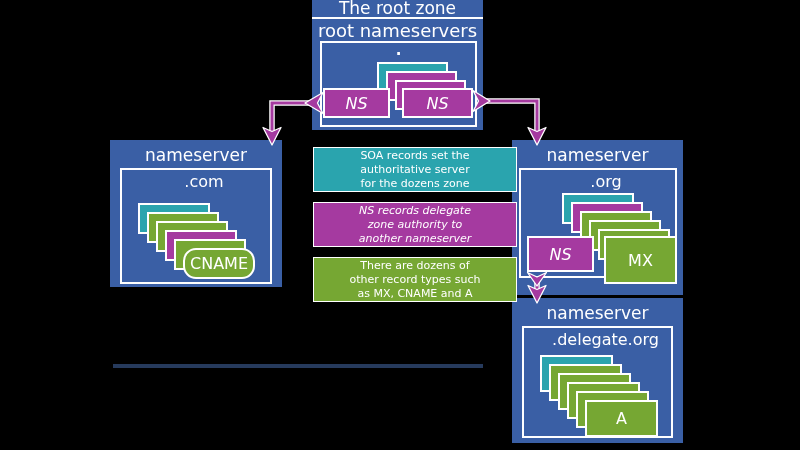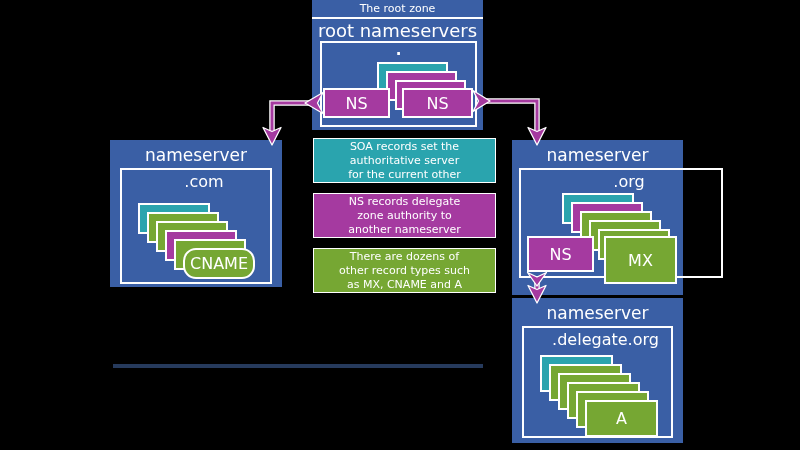--- a/index.html
+++ b/index.html
@@ -3,35 +3,35 @@
 <meta charset="utf-8">
 <style>
   html,body{margin:0;padding:0;background:#000;}
   .canvas{
     position:relative;width:800px;height:450px;overflow:hidden;
     background:var(--background,#000);
     font-family:"DejaVu Sans",sans-serif;color:#fff;
   }
   .box{position:absolute;background:var(--blue,#3a5fa5);}
   .banner{position:absolute;top:0;left:0;right:0;height:17px;line-height:17px;
-    text-align:center;font-size:11px;}
+    text-align:center;font-size:17px;}
   .sep{position:absolute;top:17px;left:0;right:0;height:2px;background:#fff;}
   .title{position:absolute;left:0;right:0;text-align:center;}
   .root-title{top:20px;font-size:18px;}
   .ns-title{top:5px;font-size:17px;}
   .inner{position:absolute;border:2px solid #fff;}
   .domain{position:absolute;top:2px;left:16px;right:0;text-align:center;font-size:16px;}
   .dot{position:absolute;top:-2px;left:0;right:0;text-align:center;font-size:15px;font-weight:bold;}
   .stack{position:absolute;}
   .card{position:absolute;border:2px solid #fff;box-sizing:border-box;
     display:flex;align-items:center;justify-content:center;font-size:16px;}
   .record{position:absolute;border:2px solid #fff;box-sizing:border-box;
     display:flex;align-items:center;justify-content:center;font-size:16px;}
   .c-teal{background:var(--teal,#2aa4ae);}
-  .c-magenta{background:var(--magenta,#a53aa0);}
+  .c-magenta{background:var(--magenta,#a53aa0);font-style:italic;}
   .c-green{background:var(--green,#76a733);}
 
   
   .root-stack .card{width:71px;height:30px;}
   .com-stack .card{width:72px;height:31px;}
   .org-stack .card{width:72px;height:31px;}
   .os-stack .card{width:73px;height:37px;}
 
   
   .root-box{left:312px;top:0;width:171px;height:130px;}
@@ -40,35 +40,35 @@
   .root-ns1{left:1px;top:45px;width:67px;height:30px;}
   .root-ns2{left:80px;top:45px;width:71px;height:30px;}
 
   
   .com-box{left:110px;top:140px;width:172px;height:147px;}
   .com-inner{left:10px;top:28px;width:148px;height:112px;}
   .com-stack{left:16px;top:33px;}
 
   
   .org-box{left:512px;top:140px;width:171px;height:155px;}
-  .org-inner{left:7px;top:28px;width:154px;height:106px;padding-left:46px;}
+  .org-inner{left:7px;top:28px;width:154px;height:106px;}
   .org-stack{left:41px;top:23px;}
   .org-ns{left:6px;top:66px;width:67px;height:36px;}
   .org-mx{left:83px;top:66px;width:73px;height:48px;}
 
   
   .os-box{left:512px;top:298px;width:171px;height:145px;}
   .os-inner{left:10px;top:28px;width:147px;height:108px;}
   .os-stack{left:16px;top:27px;}
 
   
-  .legend-box{position:absolute;left:313px;width:183px;height:45px;
+  .legend-box{position:absolute;left:313px;width:204px;height:45px;
     border:1.5px solid #fff;box-sizing:border-box;
     display:flex;flex-direction:column;align-items:center;justify-content:center;
-    font-size:11px;line-height:14px;text-align:center;}
+    font-size:11px;line-height:14px;text-align:center;margin-top:9px;}
   .legend-1{top:138px;}
   .legend-2{top:193px;}
   .legend-3{top:248px;}
   .legend-box span{display:block;}
 
   .hr-line{position:absolute;left:113px;top:364px;width:370px;height:4px;
     background:var(--navy,#263a5c);}
 
   .arrows{position:absolute;left:0;top:0;width:800px;height:450px;
     pointer-events:none;z-index:10;}
@@ -143,21 +143,21 @@
           <div class="card c-green" style="left: 45px; top: 45px;">
             <span>A</span>
           </div>
         </div>
     </div>
   </section>
 
   <div class="legend-box c-teal legend-1">
     <span>SOA records set the</span>
     <span>authoritative server</span>
-    <span>for the current other</span>
+    <span>for the dozens zone</span>
   </div>
   <div class="legend-box c-magenta legend-2">
     <span>NS records delegate</span>
     <span>zone authority to</span>
     <span>another nameserver</span>
   </div>
   <div class="legend-box c-green legend-3">
     <span>There are dozens of</span>
     <span>other record types such</span>
     <span>as MX, CNAME and A</span>

